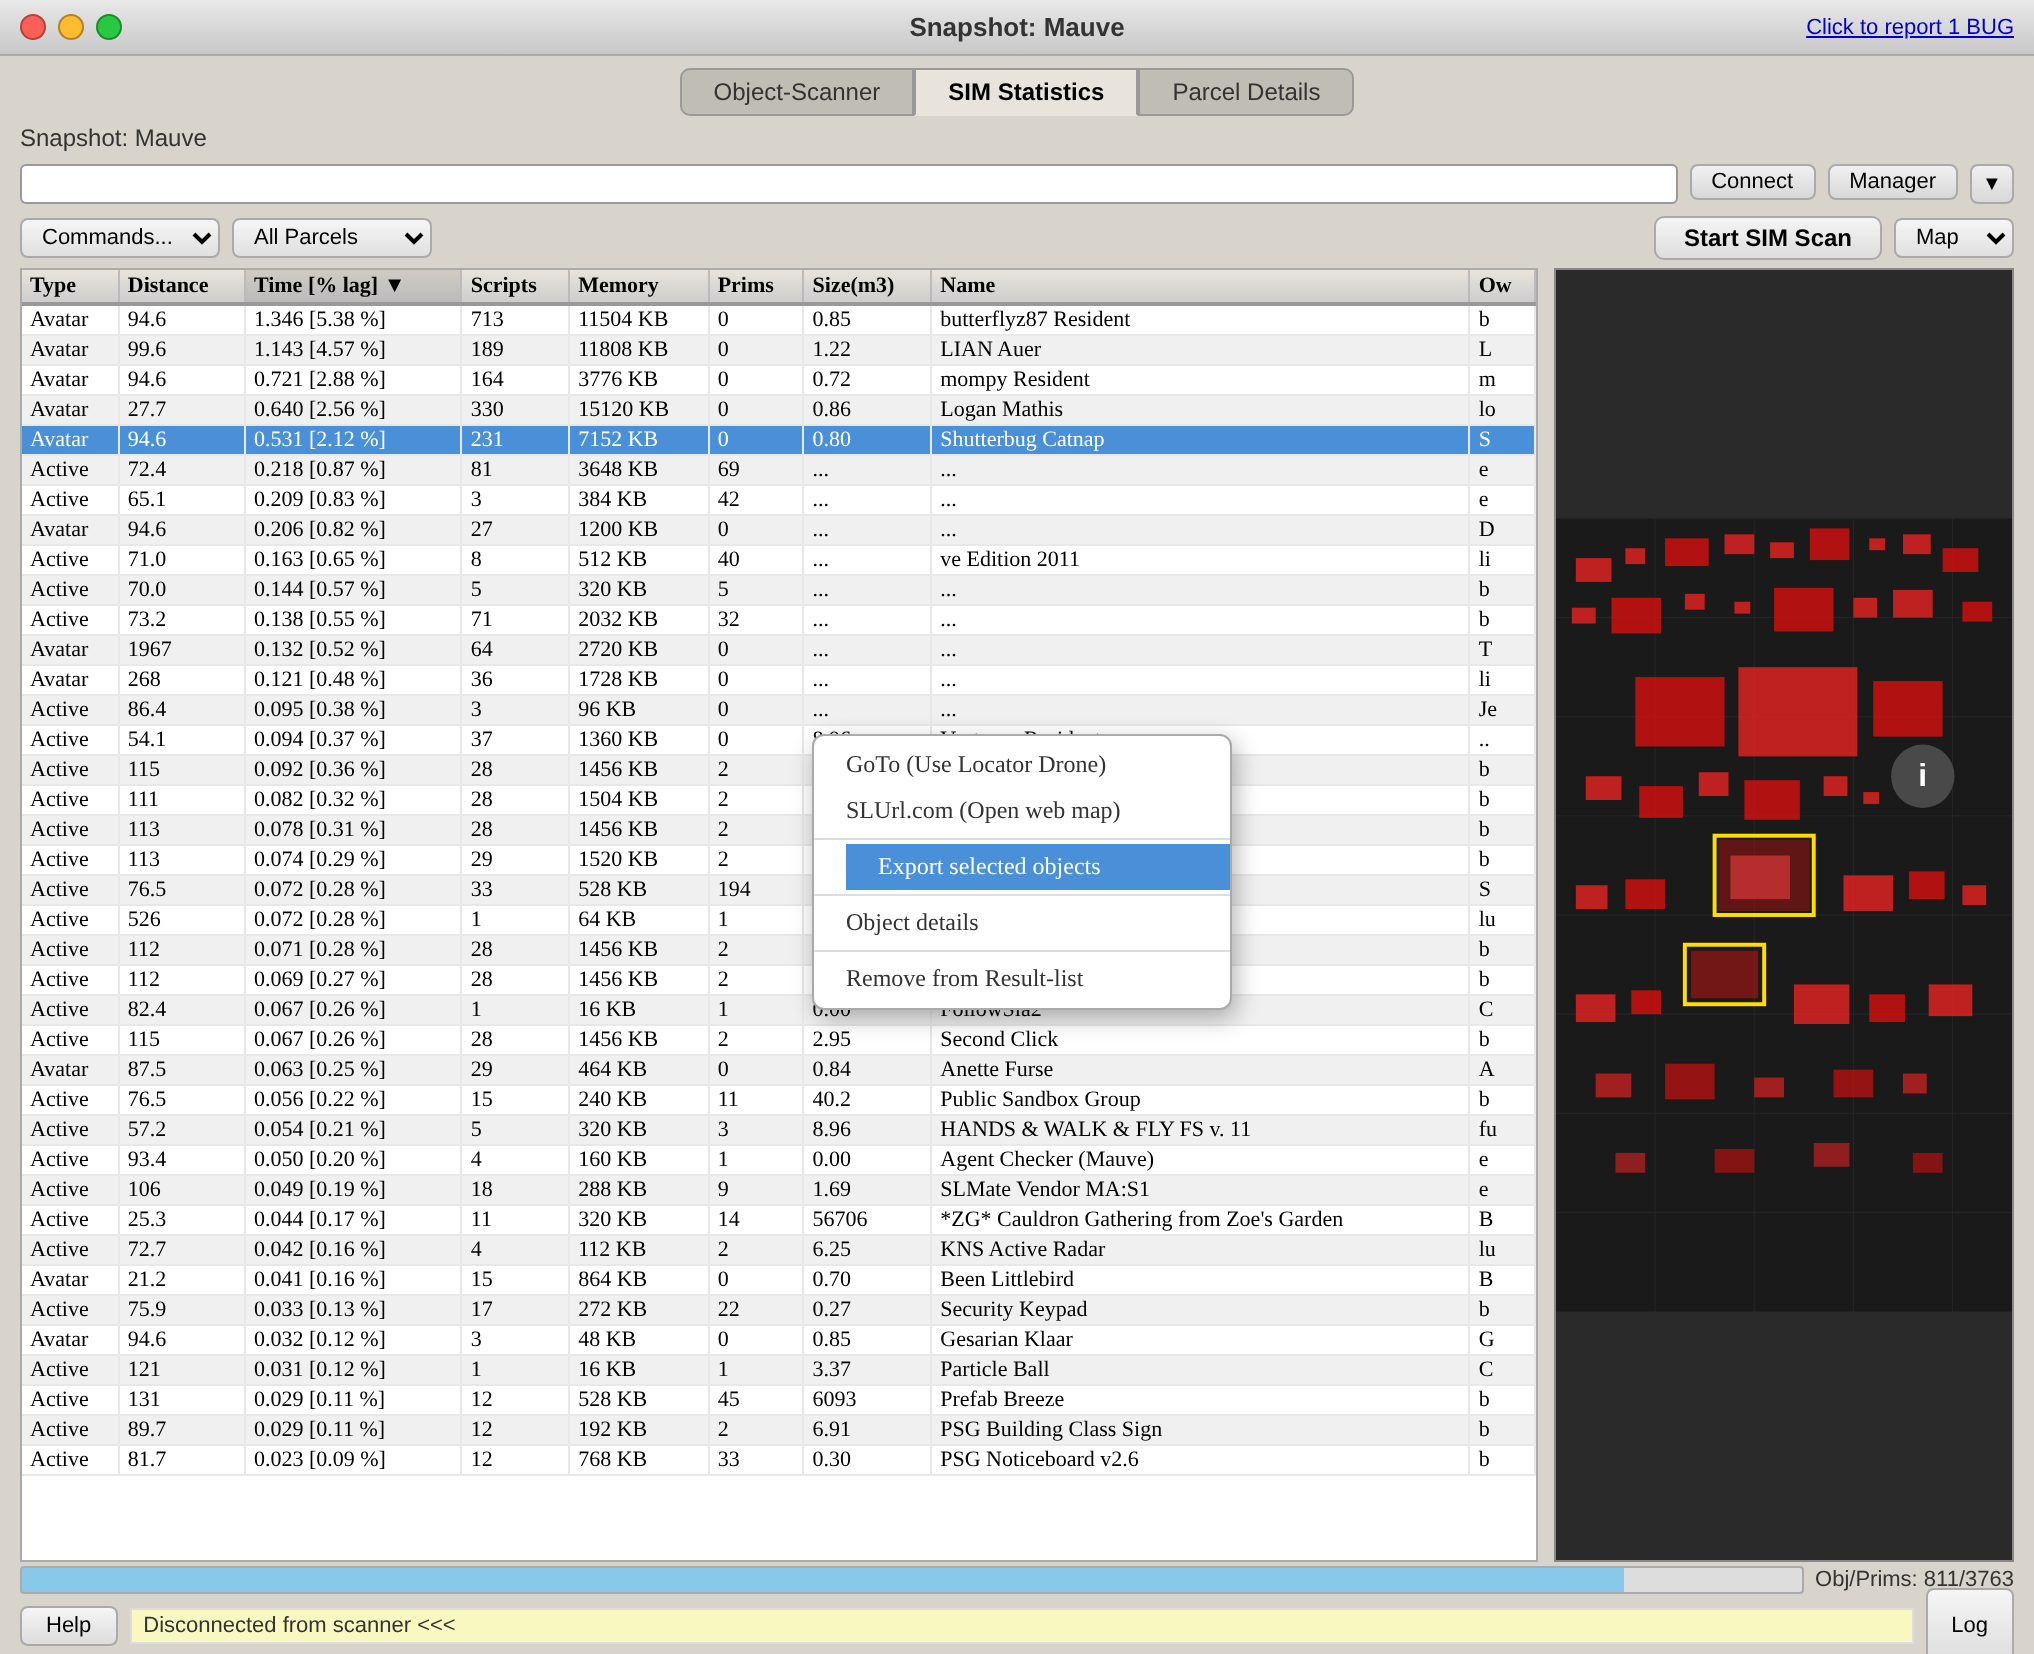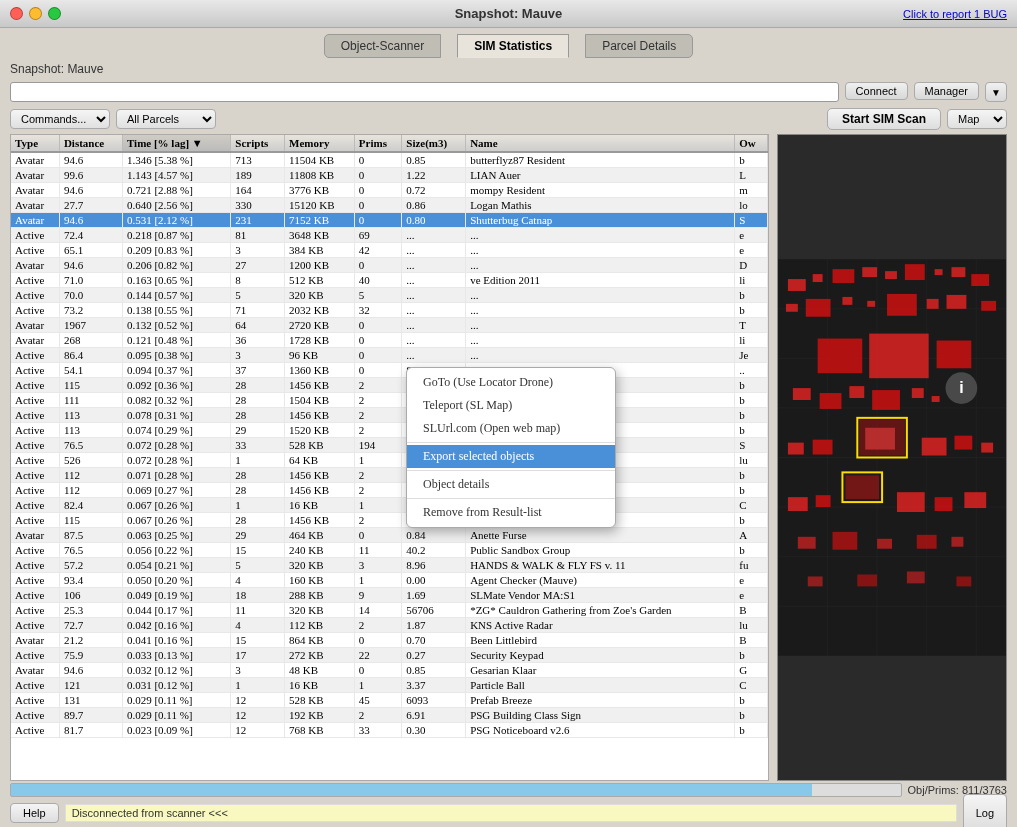--- a/index.html
+++ b/index.html
@@ -59,21 +59,21 @@
       height: calc(827px - 28px);
       display: flex;
       flex-direction: column;
     }
 
     
     .tab-bar {
       display: flex;
       justify-content: center;
       padding: 6px 0 0 0;
-      gap: 16px;
+      gap: 0;
     }
     .tab {
       padding: 4px 16px;
       font-size: 12px;
       background: #c0bdb5;
       border: 1px solid #999;
       cursor: pointer;
       color: #333;
     }
     .tab.active {
@@ -245,20 +245,21 @@
     }
     .ctx-item {
       padding: 4px 16px;
       cursor: pointer;
       font-size: 12px;
       color: #333;
     }
     .ctx-item.active-item {
       background: #4a90d9;
       color: white;
+      margin-left: 16px;
     }
     .ctx-separator {
       height: 1px;
       background: #ddd;
       margin: 2px 0;
     }
 
     
     .map-area {
       width: 230px;
@@ -735,21 +736,21 @@
                 <td>*ZG* Cauldron Gathering from Zoe's Garden</td>
                 <td>B</td>
               </tr>
               <tr>
                 <td>Active</td>
                 <td>72.7</td>
                 <td>0.042 [0.16 %]</td>
                 <td>4</td>
                 <td>112 KB</td>
                 <td>2</td>
-                <td>1.87</td>
+                <td>6.25</td>
                 <td>KNS Active Radar</td>
                 <td>lu</td>
               </tr>
               <tr>
                 <td>Avatar</td>
                 <td>21.2</td>
                 <td>0.041 [0.16 %]</td>
                 <td>15</td>
                 <td>864 KB</td>
                 <td>0</td>
@@ -822,21 +823,20 @@
                 <td>0.30</td>
                 <td>PSG Noticeboard v2.6</td>
                 <td>b</td>
               </tr>
             </tbody>
         </table>
       </div>
 
       <div class="context-menu" id="context-menu">
       <div class="ctx-item">GoTo (Use Locator Drone)</div>
-          <div class="ctx-item">Teleport (SL Map)</div>
           <div class="ctx-item">SLUrl.com (Open web map)</div>
           <div class="ctx-separator"></div>
           <div class="ctx-item active-item">Export selected objects</div>
           <div class="ctx-separator"></div>
           <div class="ctx-item">Object details</div>
           <div class="ctx-separator"></div>
           <div class="ctx-item">Remove from Result-list</div>
         </div>
     </div>
 

